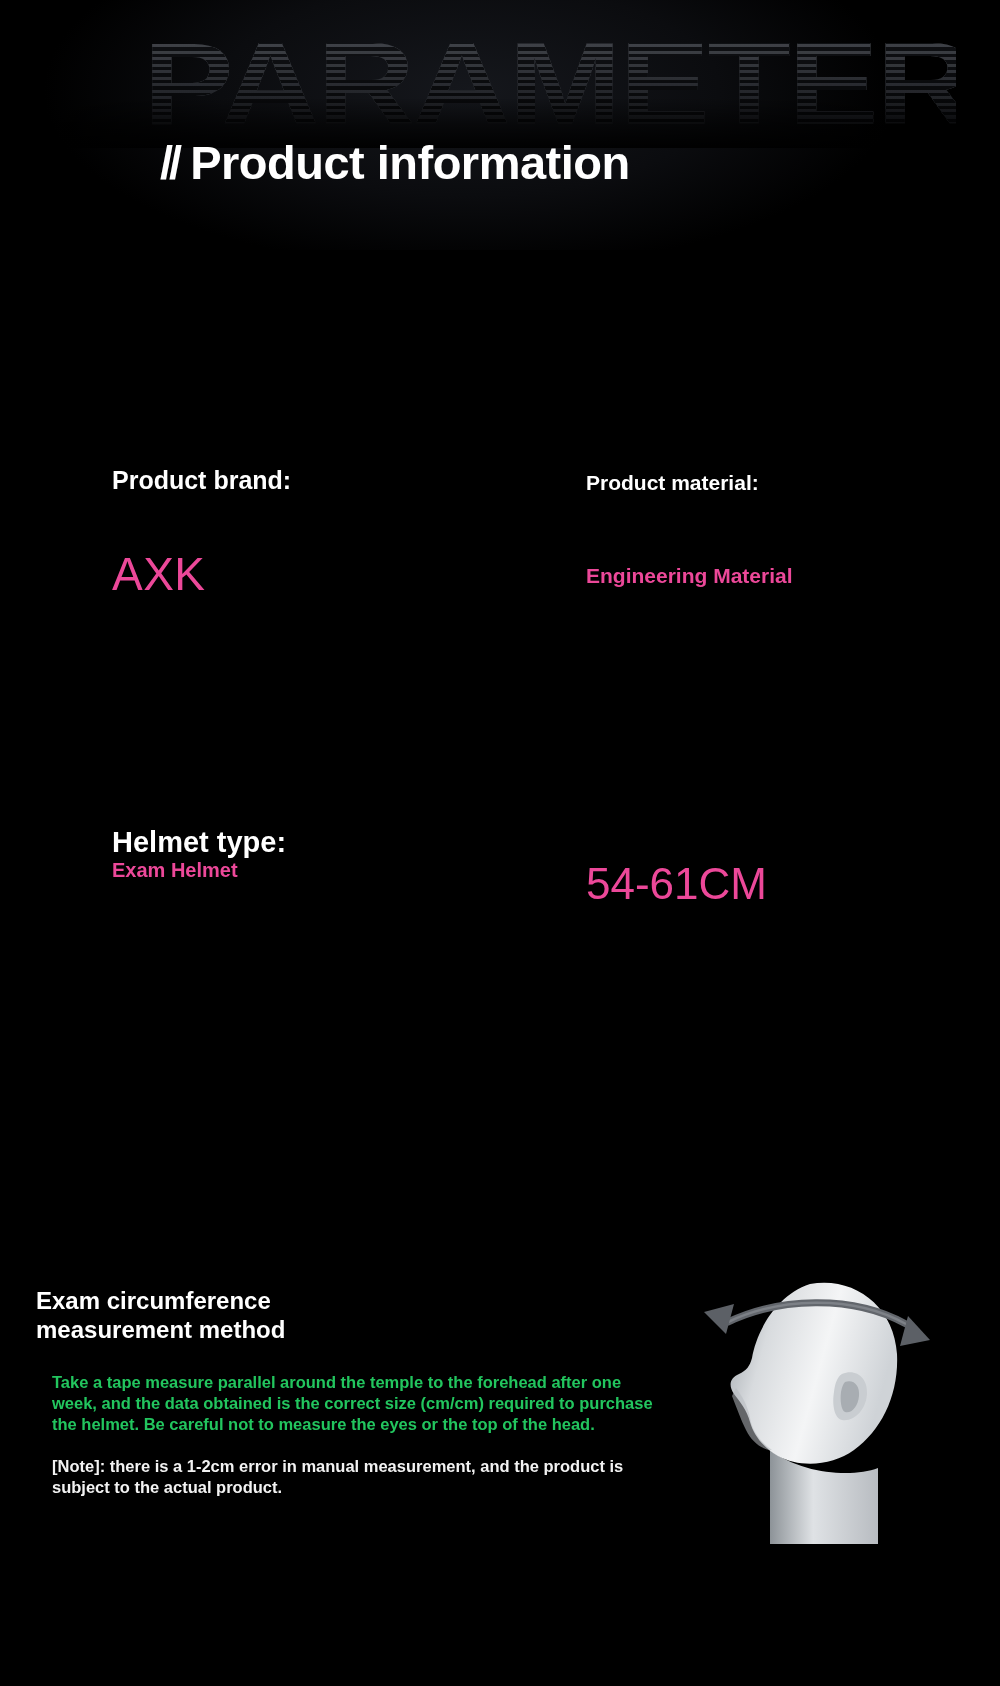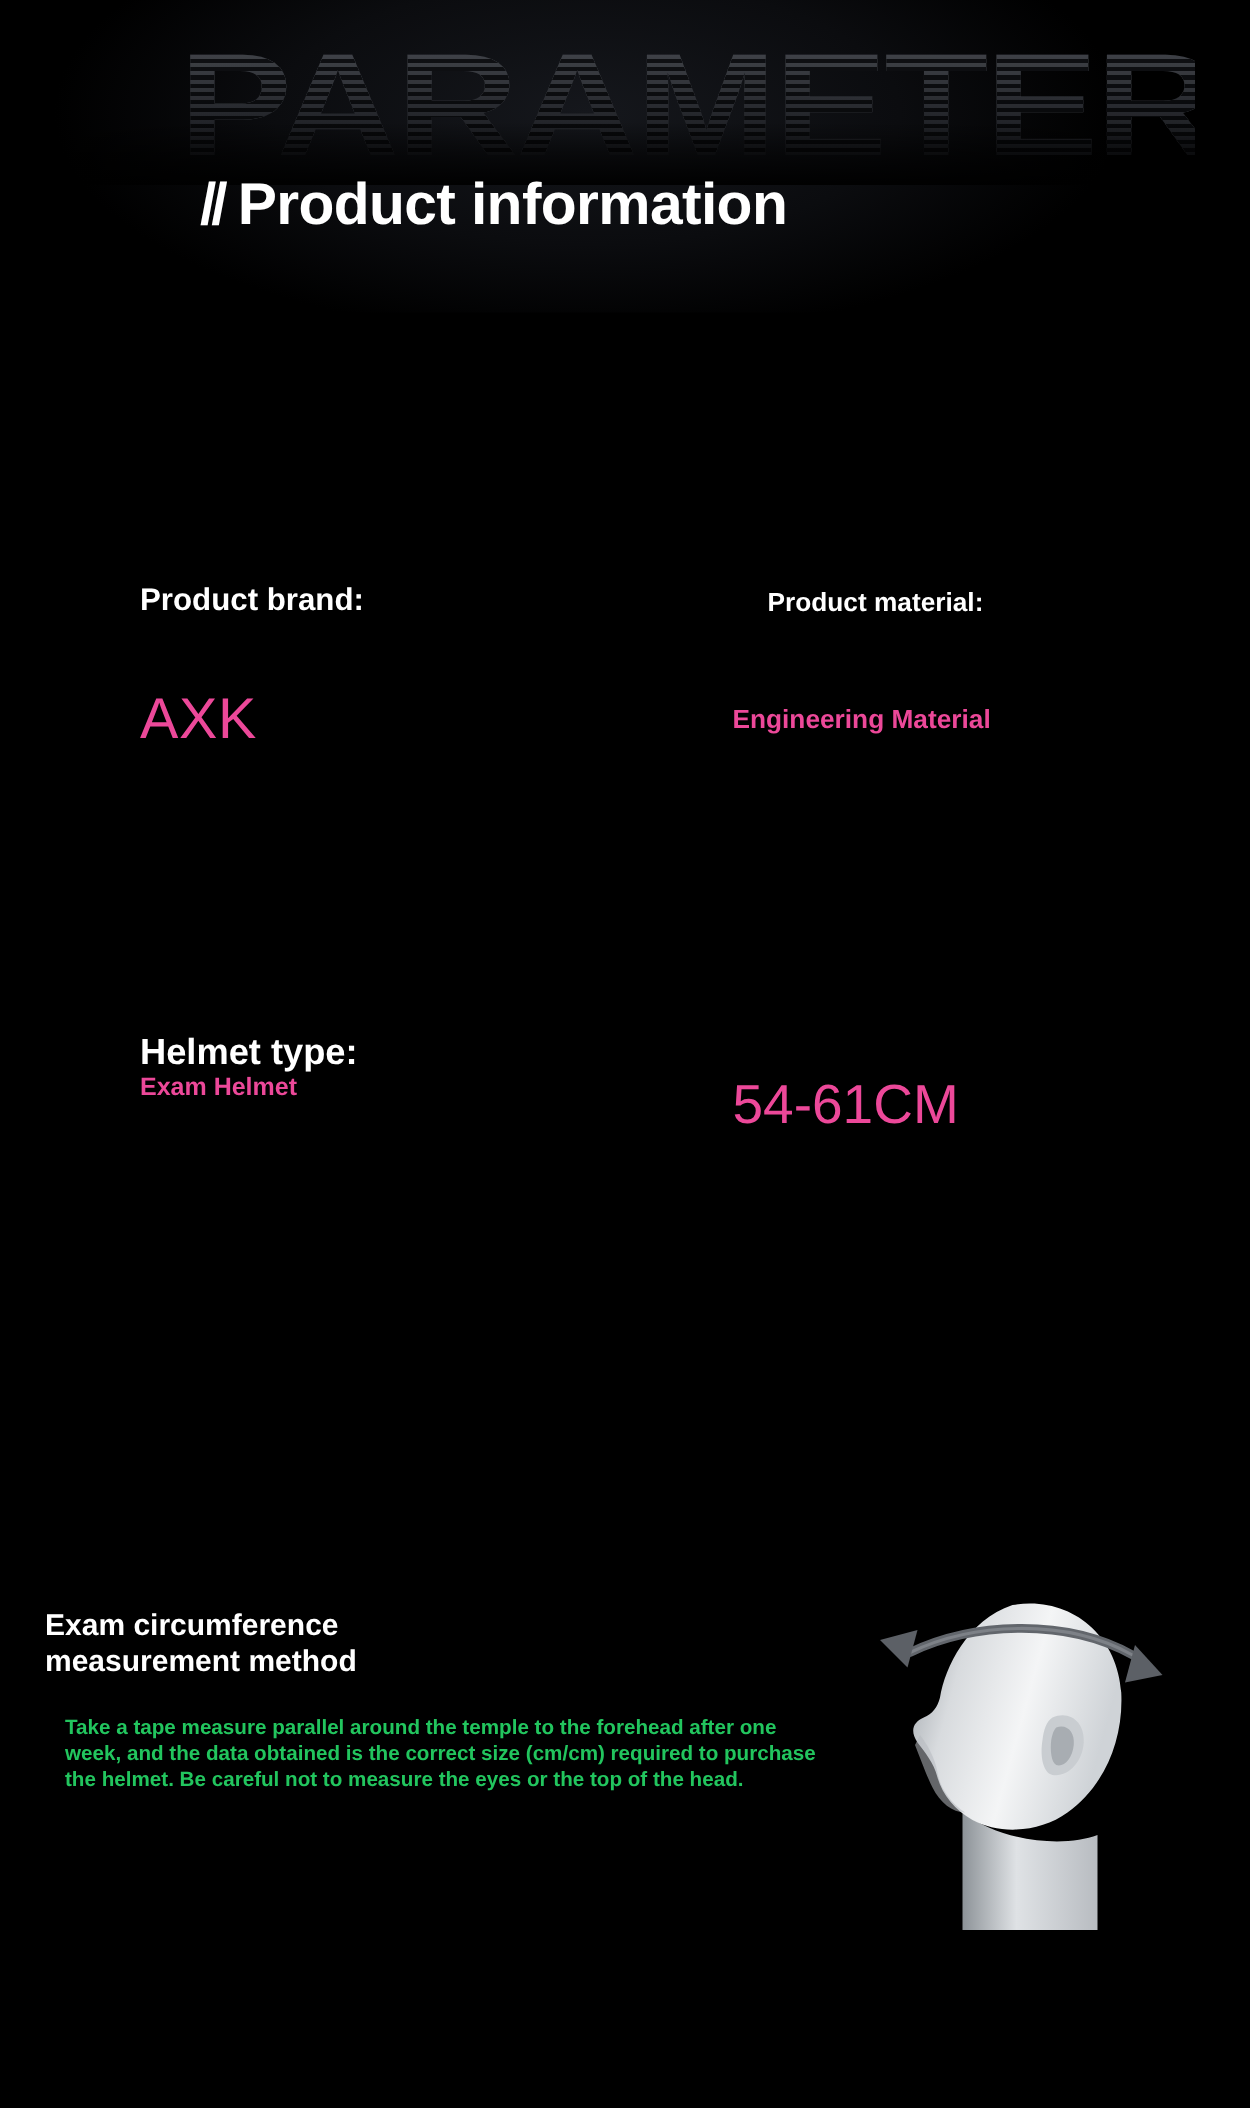--- a/index.html
+++ b/index.html
@@ -53,21 +53,21 @@
   
   .spec { position:absolute; }
   .spec-label { font-weight:bold; color:#ffffff; white-space:nowrap; }
   .spec-value { color:#ec4899; white-space:nowrap; }
 
   #spec-brand       { left:112px; top:466px; }
   #spec-brand .spec-label { font-size:25px; }
   #spec-brand .spec-value { font-size:46px; font-weight:300; margin-top:52px; letter-spacing:.5px; }
 
   #spec-material    { left:586px; top:471px; }
-  #spec-material .spec-label { font-size:21px;margin-left:28px; }
+  #spec-material .spec-label { font-size:21px; }
   #spec-material .spec-value { font-size:21px; font-weight:bold; margin-top:69px; }
 
   #spec-type        { left:112px; top:826px; }
   #spec-type .spec-label { font-size:29px; }
   #spec-type .spec-value { font-size:20px; font-weight:bold; }
 
   #spec-head        { left:586px; top:822px; width:300px; }
   #spec-head .headrow { display:flex; align-items:flex-start; }
   #spec-head .spec-label { font-size:18px; line-height:22px; white-space:normal; width:215px; }
   #spec-head .colon-dots { margin-left:14px; padding-top:5px; }
@@ -133,20 +133,21 @@
 
 <div id="measure">
 
   <div id="measure-title">
     <div>Exam circumference</div>
     <div>measurement method</div>
   </div>
 
   <div id="measure-body">Take a tape measure parallel around the temple to the forehead after one week, and the data obtained is the correct size (cm/cm) required to purchase the helmet. Be careful not to measure the eyes or the top of the head.</div>
 
+  <div id="measure-note">[Note]: there is a 1-2cm error in manual measurement, and the product is subject to the actual product.</div>
 
   <svg id="head-figure" viewBox="0 0 250 290">
     <defs>
       <linearGradient id="skinG" x1="0" y1="0" x2="1" y2="0.3">
         <stop offset="0%" stop-color="#9aa0a6"></stop>
         <stop offset="28%" stop-color="#d8dbde"></stop>
         <stop offset="62%" stop-color="#f4f5f6"></stop>
         <stop offset="100%" stop-color="#cfd3d7"></stop>
       </linearGradient>
       <linearGradient id="neckG" x1="0" y1="0" x2="1" y2="0">

